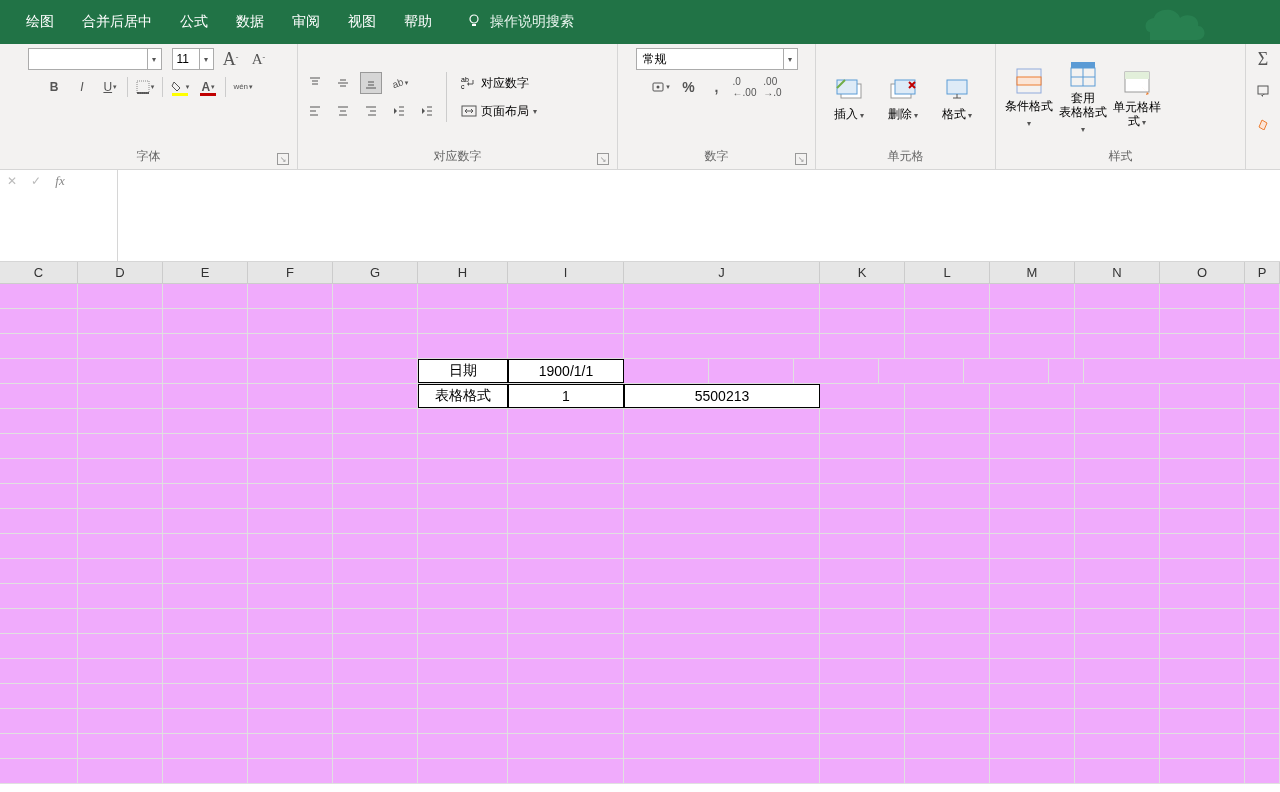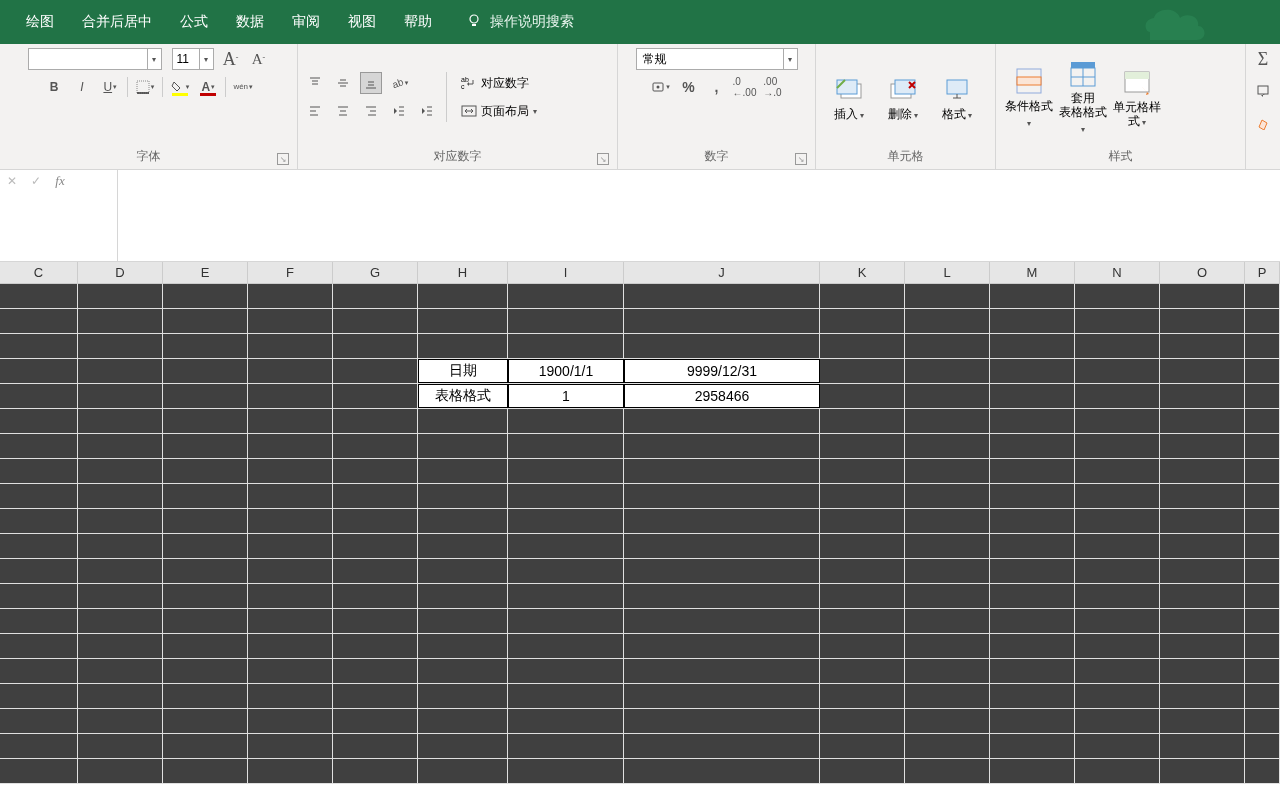--- a/index.html
+++ b/index.html
@@ -50,21 +50,21 @@
 .fbar-left { width: 118px; display: flex; align-items: flex-start; border-right: 1px solid #d6d6d6; }
 .name-box { border: none; height: 22px; width: 0px; background: #fff; }
 .fb-btn { width: 24px; height: 22px; display: flex; align-items: center; justify-content: center; color: #bbb; cursor: pointer; }
 .fx { font-style: italic; font-family: serif; font-size: 13px; color: #888; }
 .fbar-right { flex: 1; padding: 2px 6px; }
 
 
 .grid-wrap { position: relative; height: 530px; overflow: hidden; }
 .col-headers { display: flex; height: 22px; background: #e6e6e6; border-bottom: 1px solid #ccc; }
 .ch { border-right: 1px solid #ccc; text-align: center; font-size: 13px; color: #333; line-height: 21px; font-family: Arial; }
-.grid-body { background: #404040; text-align: right; }
+.grid-body { background: #f0abfc; text-align: right; }
 .grow { display: flex; height: 25px; border-bottom: 1px solid #e0e0e0; }
 .gc { border-right: 1px solid #e0e0e0; font-size: 14px; display: flex; align-items: center; justify-content: center; font-family: Arial; }
 .tbl { border: 1px solid #000 !important; background: #fff; }
 .tbl-r { border-right: 1px solid #000 !important; }
 .tbl-b { border-bottom: 1px solid #000 !important; }
 
 .sum-sym { font-size: 18px; font-family: serif; }
 .pct, .comma, .curr { font-size: 14px; font-weight: bold; }
 .dec-btn { font-size: 10px; }
 </style>
@@ -459,37 +459,36 @@
         <div class="gc" style="width: 35px;"></div>
       </div>
       <div class="grow">
         <div class="gc" style="width: 78px;"></div>
         <div class="gc" style="width: 85px;"></div>
         <div class="gc" style="width: 85px;"></div>
         <div class="gc" style="width: 85px;"></div>
         <div class="gc" style="width: 85px;"></div>
         <div class="gc tbl tbl-r tbl-b" style="width: 90px; font-family: &quot;Microsoft YaHei&quot;;">日期</div>
         <div class="gc tbl tbl-r tbl-b" style="width: 116px;">1900/1/1</div>
-        <div class="gc tbl tbl-b" style="width: 196px;">9999/12/31</div>
         <div class="gc" style="width: 85px;"></div>
         <div class="gc" style="width: 85px;"></div>
         <div class="gc" style="width: 85px;"></div>
         <div class="gc" style="width: 85px;"></div>
         <div class="gc" style="width: 85px;"></div>
         <div class="gc" style="width: 35px;"></div>
       </div>
       <div class="grow">
         <div class="gc" style="width: 78px;"></div>
         <div class="gc" style="width: 85px;"></div>
         <div class="gc" style="width: 85px;"></div>
         <div class="gc" style="width: 85px;"></div>
         <div class="gc" style="width: 85px;"></div>
         <div class="gc tbl tbl-r" style="width: 90px; font-family: &quot;Microsoft YaHei&quot;;">表格格式</div>
         <div class="gc tbl tbl-r" style="width: 116px;">1</div>
-        <div class="gc tbl" style="width: 196px;">2958466</div>
+        <div class="gc tbl" style="width: 196px;">5500213</div>
         <div class="gc" style="width: 85px;"></div>
         <div class="gc" style="width: 85px;"></div>
         <div class="gc" style="width: 85px;"></div>
         <div class="gc" style="width: 85px;"></div>
         <div class="gc" style="width: 85px;"></div>
         <div class="gc" style="width: 35px;"></div>
       </div>
       <div class="grow">
         <div class="gc" style="width: 78px;"></div>
         <div class="gc" style="width: 85px;"></div>

